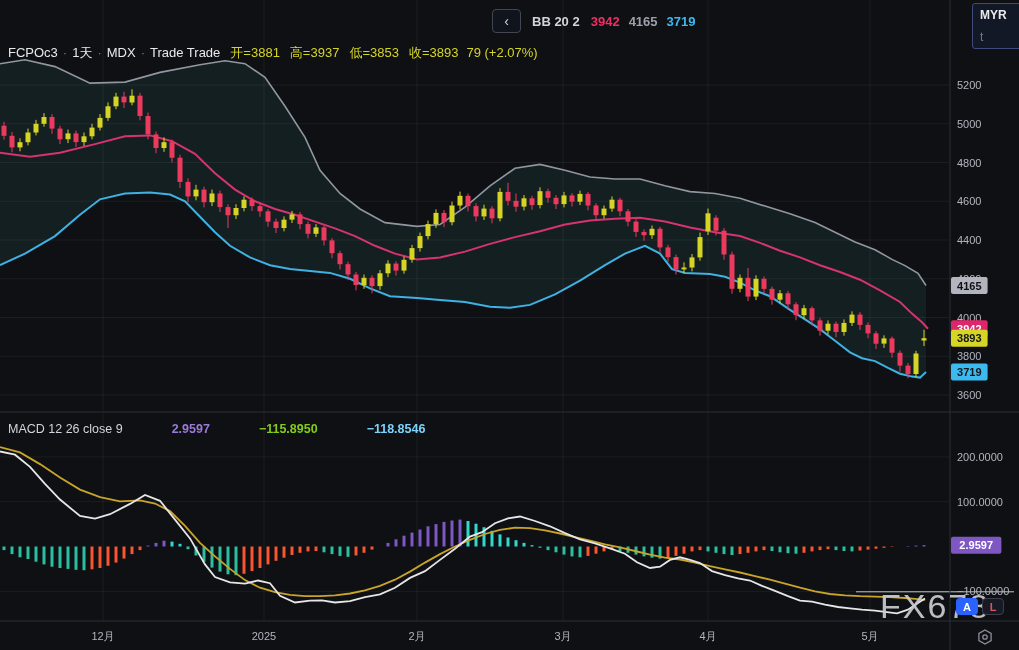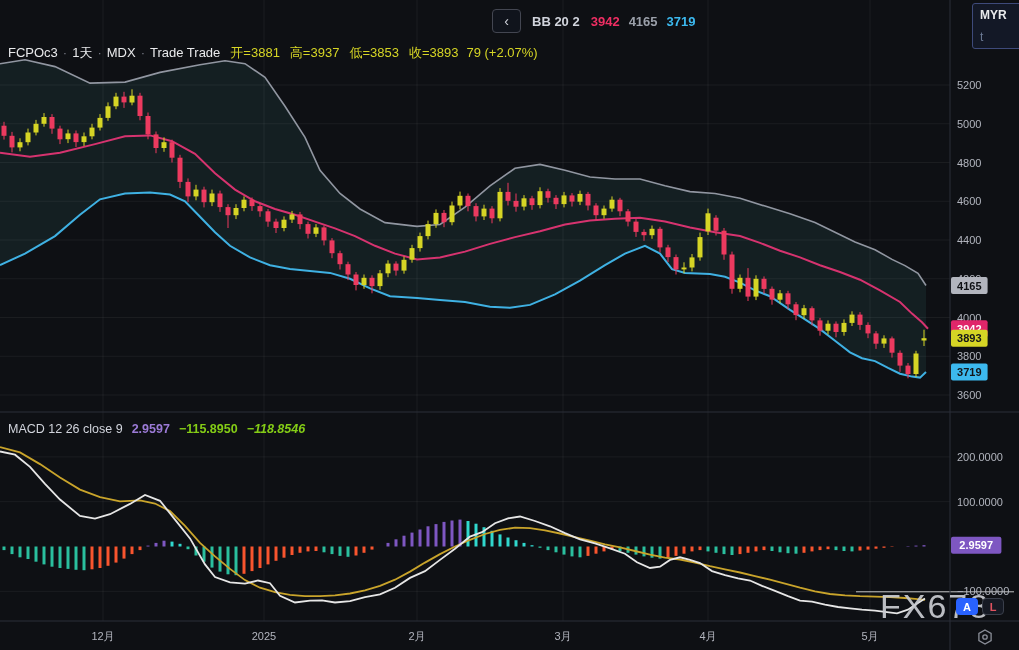--- a/index.html
+++ b/index.html
@@ -16,25 +16,25 @@
       color:#d1d4dc;z-index:4;white-space:nowrap;}
   .btn-back{width:27px;height:22px;border:1px solid #434651;border-radius:4px;display:flex;
       align-items:center;justify-content:center;color:#d1d4dc;font-size:14px;margin-right:11px;
       background:rgba(19,23,34,.55);cursor:pointer;}
   .bb-title{margin-right:2px;font-weight:600;}
   .bbv{margin-left:9px;font-weight:600;}
   .bbv.basis{color:#ef2e63;}
   .bbv.upper{color:#9ba0aa;}
   .bbv.lower{color:#3cb9ef;}
   .macd-row{position:absolute;top:422px;left:8px;display:flex;align-items:center;font-size:12.5px;
-      color:#d1d4dc;z-index:4;white-space:nowrap;}
+      color:#d1d4dc;z-index:4;white-space:nowrap;gap:40px;}
   .mv{margin-left:9px;font-weight:600;}
   .mv.hist{color:#9b7ad6;}
   .mv.macd{color:#84cc16;}
-  .mv.signal{color:#84cc16;font-style:italic;}
+  .mv.signal{color:#7dd3fc;}
   .unit-box{position:absolute;left:972px;top:3px;width:65px;height:46px;box-sizing:border-box;
       border:1px solid #3e4a7a;border-radius:3px;background:#131826;z-index:4;display:flex;
       flex-direction:column;}
   .unit-row{flex:1;display:flex;align-items:center;justify-content:space-between;
       padding:0 7px;cursor:pointer;}
   .unit-row .val{font-size:12px;color:#e9eaec;font-weight:600;}
   .unit-row.second .val{color:#6c7a95;font-weight:400;}
   .chev{width:6px;height:6px;border-right:1.5px solid #787b86;border-bottom:1.5px solid #787b86;
       transform:rotate(45deg);margin-top:-3px;}
   .watermark{position:absolute;left:880px;top:587px;font-size:34px;color:#c9cbd0;opacity:.93;

